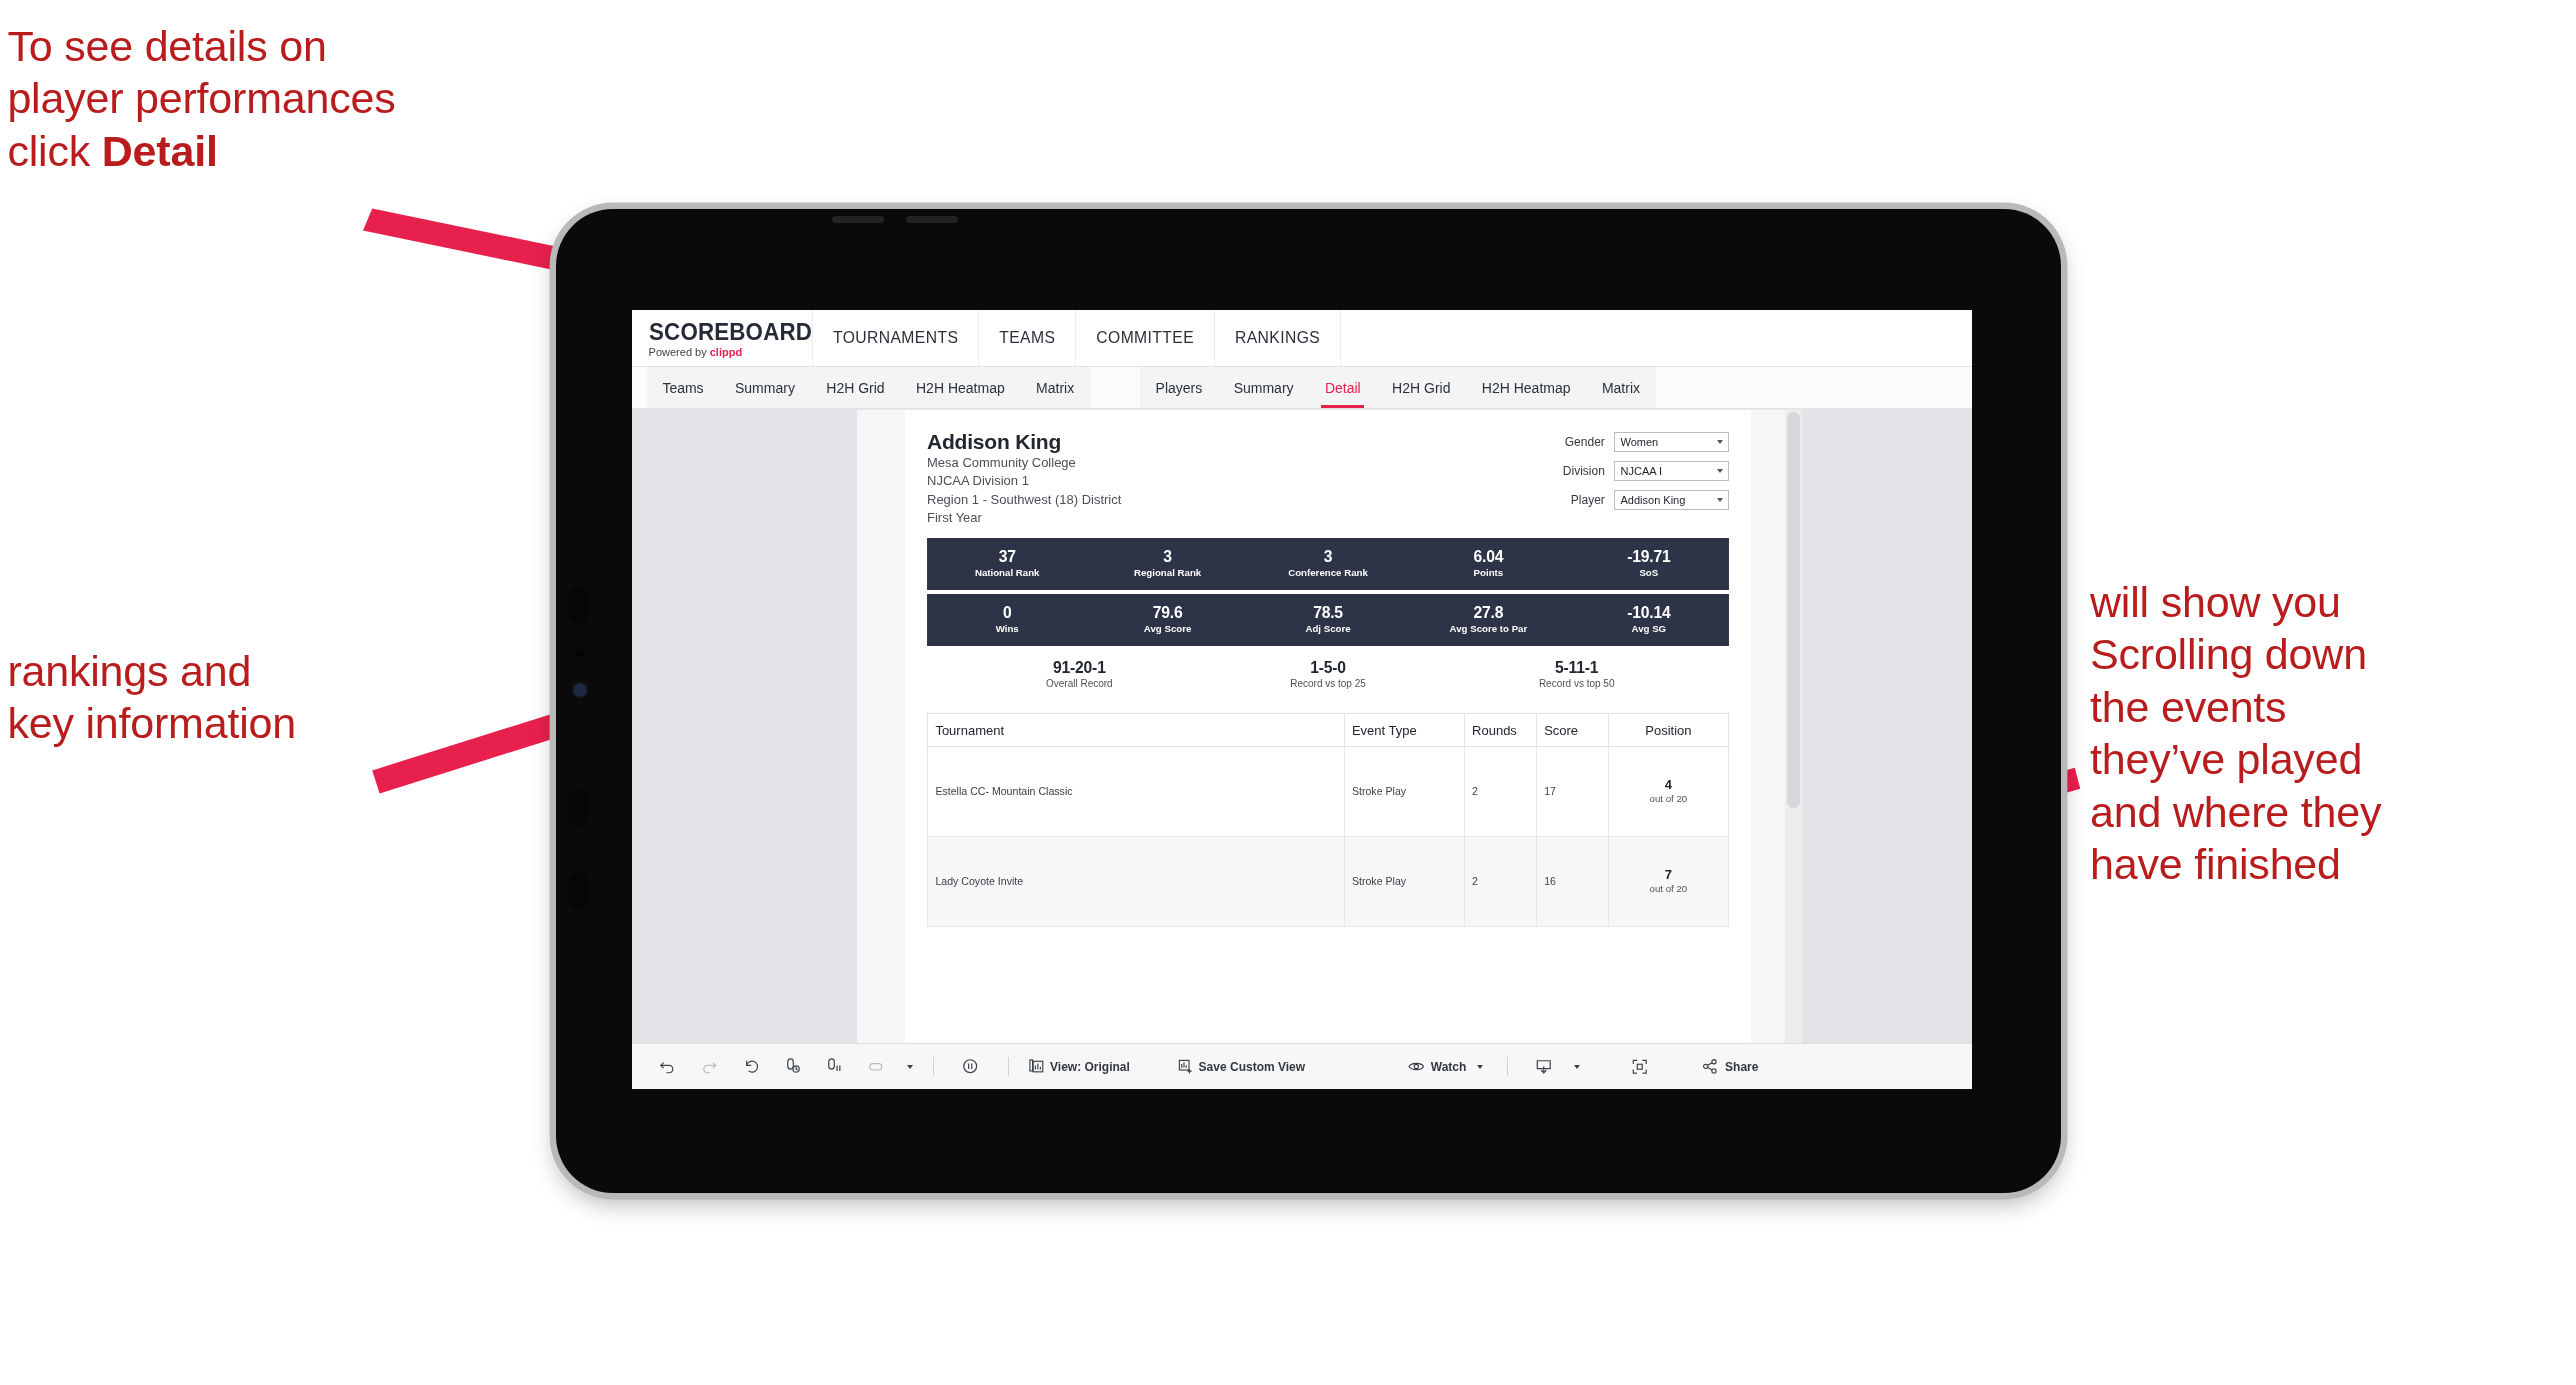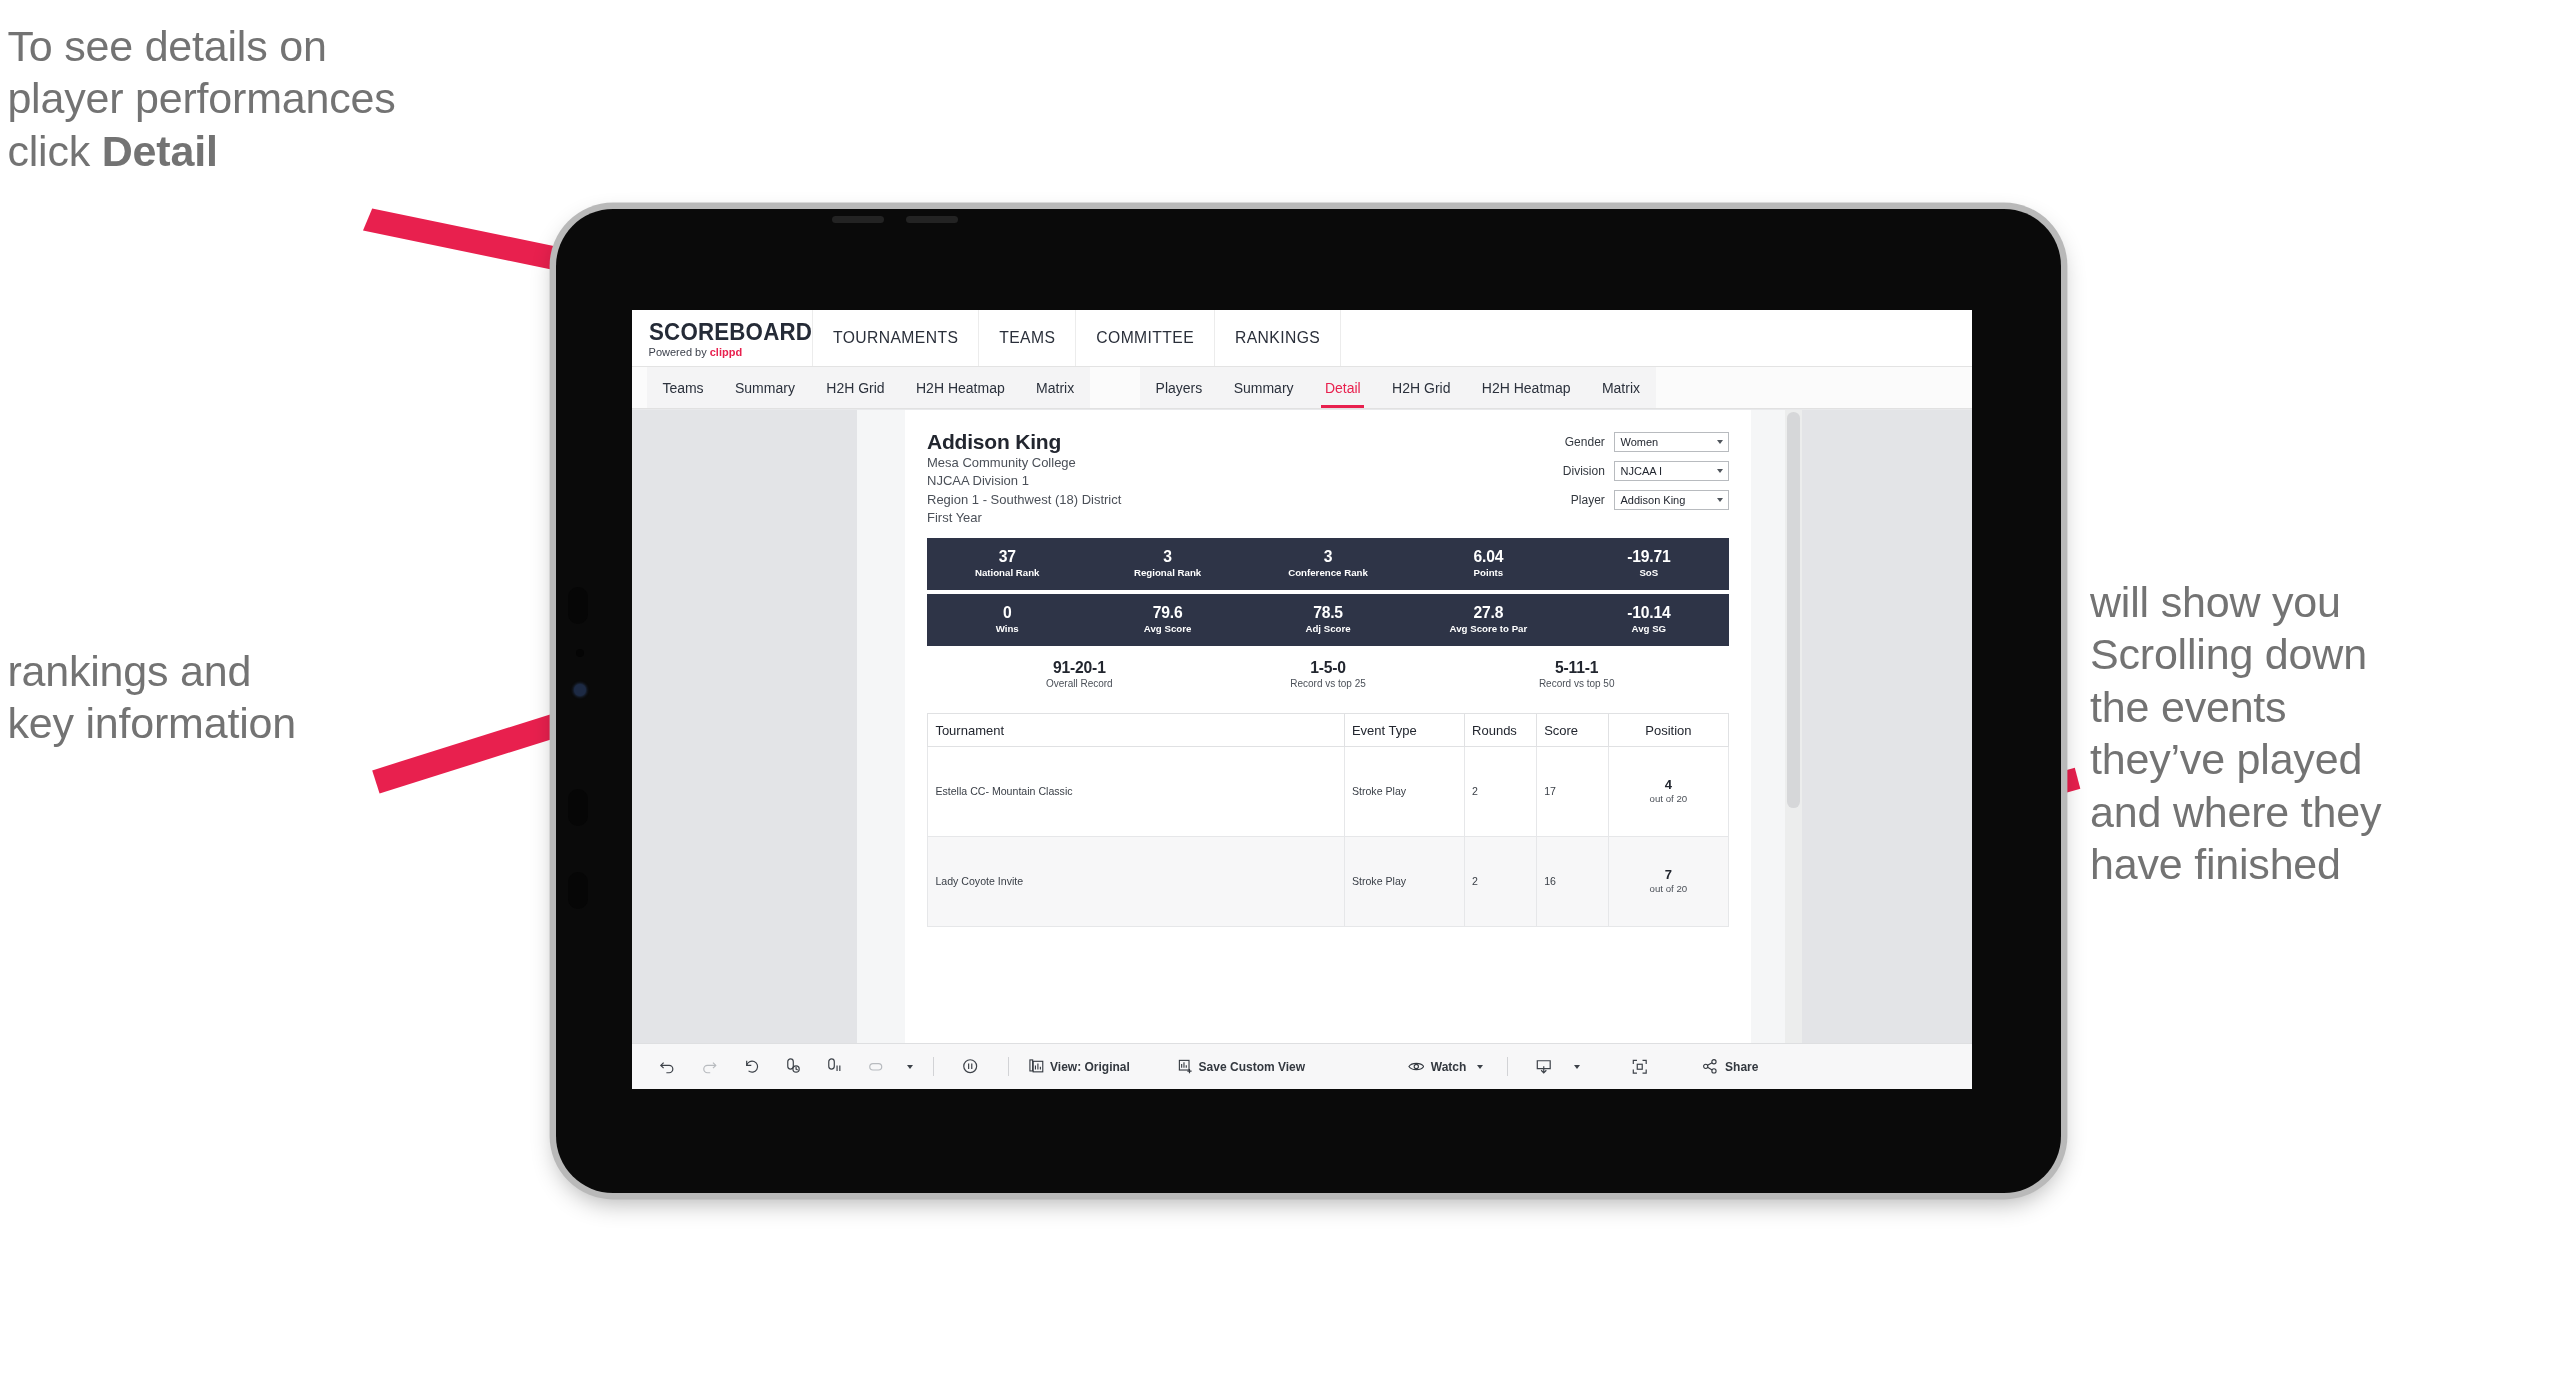--- a/index.html
+++ b/index.html
@@ -6,21 +6,21 @@
   html, body {
     width: 2576px; height: 1386px;
     background: #ffffff;
     font-family: "Liberation Sans", sans-serif;
     overflow: hidden;
   }
 
   
   .anno {
     position: absolute;
-    color: #737373;
+    color: #b91c1c;
     font-size: 43px;
     line-height: 1.22;
     font-weight: 400;
     letter-spacing: -0.2px;
   }
   .anno b { font-weight: 700; }
 
   #anno-topleft  { left: 7.4px;  top: 20px;  width: 626px; }
   #anno-midleft  { left: 7.4px;  top: 645px; width: 479px; }
   #anno-right    { left: 2090px; top: 576px; width: 479px; }

